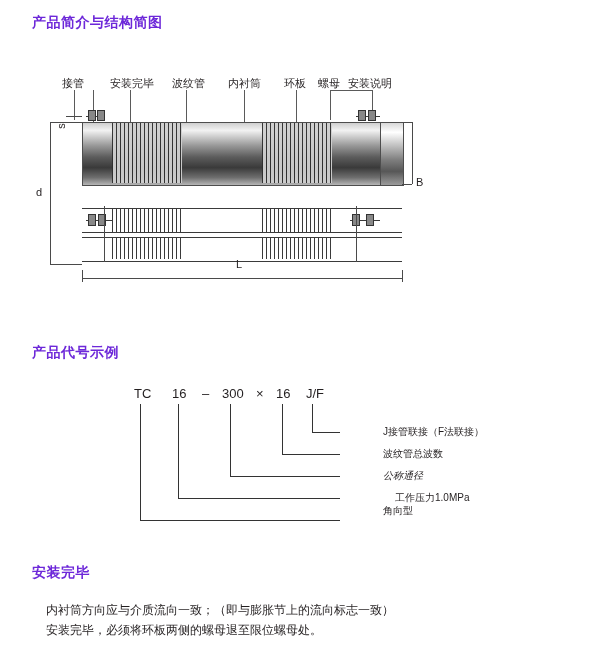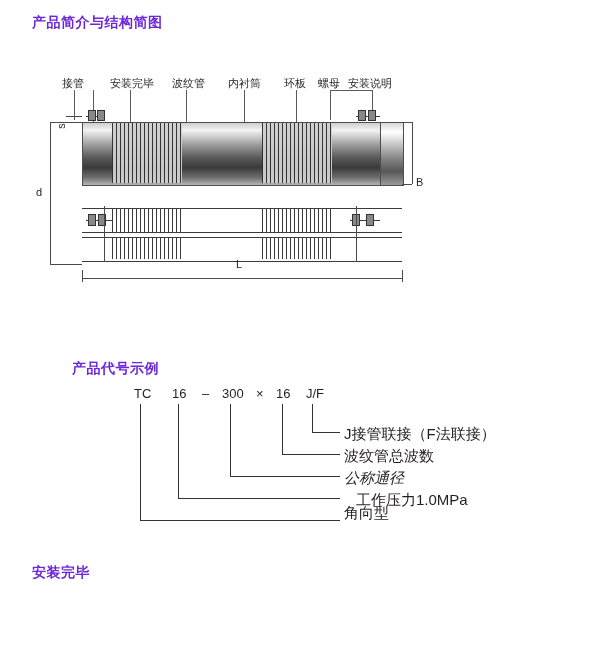--- a/index.html
+++ b/index.html
@@ -16,21 +16,21 @@
     overflow: hidden;
   }
 
   .section-title {
     font-size: 14px;
     font-weight: bold;
     color: #6d28d9;
     letter-spacing: 0.5px;
   }
   .title-1 { position: absolute; left: 32px; top: 14px; }
-  .title-2 { position: absolute; left: 32px; top: 360px; margin-left: 40px; }
+  .title-2 { position: absolute; left: 32px; top: 344px; }
   .title-3 { position: absolute; left: 32px; top: 564px; }
 
   
   .figure1 {
     position: absolute;
     left: 0px;
     top: 60px;
     width: 488px;
     height: 230px;
   }
@@ -139,23 +139,24 @@
     height: 160px;
   }
   .code-token {
     position: absolute;
     font-size: 13px;
     color: #231f20;
     white-space: nowrap;
   }
   .code-desc {
     position: absolute;
-    font-size: 15px;
+    font-size: 10px;
     color: #231f20;
     white-space: nowrap;
+    margin-left: 39px;
   }
   .vline {
     position: absolute;
     width: 1px;
     background: #333333;
   }
   .hline {
     position: absolute;
     height: 1px;
     background: #333333;
@@ -273,13 +274,15 @@
   <div class="code-desc" style="left:356px; top:109px;">工作压力1.0MPa</div>
 
   <div class="vline" style="left:140px; top:22px; height:116px;"></div>
   <div class="hline" style="left:140px; top:138px; width:200px;"></div>
   <div class="code-desc" style="left:344px; top:122px;font-family:Liberation Mono, monospace;">角向型</div>
 </div>
 
 <div class="section-title title-3">安装完毕</div>
 
 <div class="notes">
+  <div>内衬筒方向应与介质流向一致；（即与膨胀节上的流向标志一致）</div>
+  <div>安装完毕，必须将环板两侧的螺母退至限位螺母处。</div>
 </div>
 
 </body></html>

